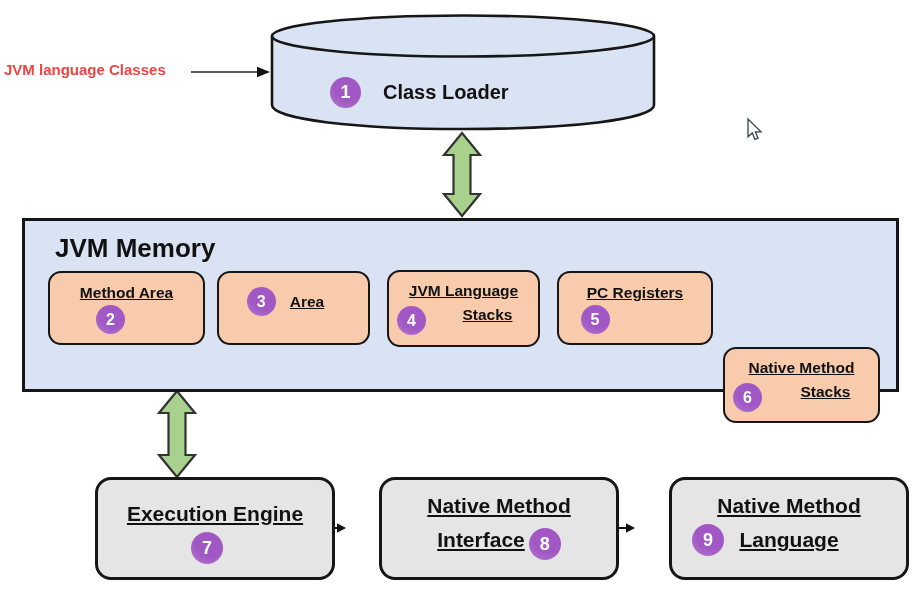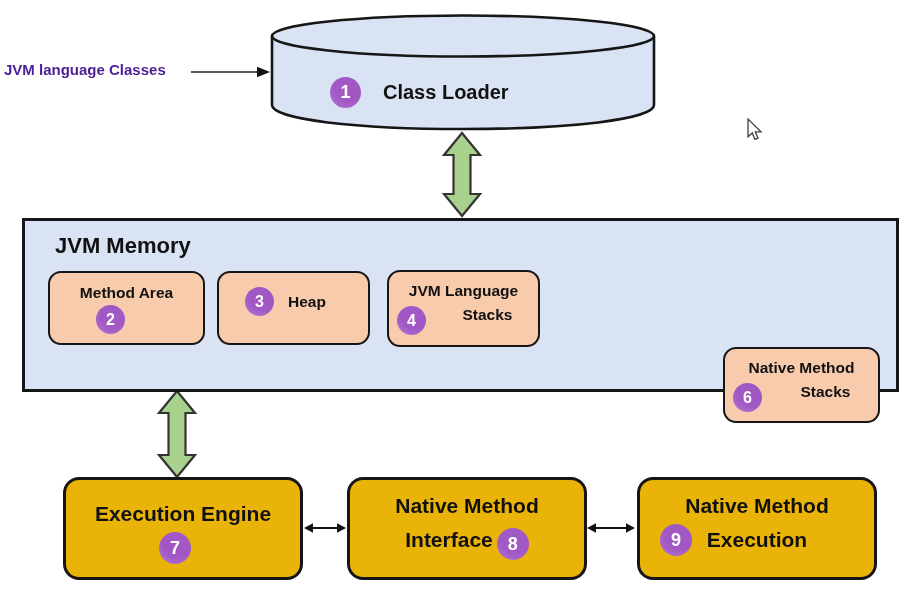--- a/index.html
+++ b/index.html
@@ -5,26 +5,26 @@
   html,body{margin:0;padding:0;background:#fff;}
   .canvas{
     position:relative;
     width:913px;height:596px;
     background:#ffffff;
     font-family:"Liberation Sans", sans-serif;
     color:#111;
     overflow:hidden;
   }
   .layer{position:absolute;left:0;top:0;}
-  .lbl{font-weight:bold;}
+  .lbl{font-weight:bold;text-decoration:underline;}
 
   
   .input-label{
     position:absolute;left:4px;top:61px;
-    font-size:15px;font-weight:bold;color:#4c1d95;
+    font-size:15px;font-weight:bold;color:#ef4444;
   }
 
   
   .cyl-content{
     position:absolute;left:330px;top:77px;
     display:flex;align-items:center;gap:22px;
   }
   .cyl-content .title{font-size:20px;font-weight:bold;}
 
   
@@ -39,21 +39,21 @@
   .badge-lg{width:32px;height:32px;font-size:18px;}
 
   
   .memory{
     position:absolute;left:22px;top:218px;width:877px;height:174px;
     background:#dae3f3;border:3px solid #161616;
     box-sizing:border-box;
   }
   .memory-title{
     position:absolute;left:30px;top:12px;
-    font-size:22px;font-weight:bold;
+    font-size:26px;font-weight:bold;
   }
 
   
   .obox{
     position:absolute;
     background:#f8cbad;
     border:2.6px solid #161616;
     border-radius:13px;
     box-sizing:border-box;
     font-weight:bold;color:#111;
@@ -72,24 +72,25 @@
   .c-method .badge{margin-top:3px;transform:translateX(-16px);}
   .c-pc .badge{margin-top:3px;transform:translateX(-40px);}
   .c-heap .row{transform:translateX(-8px);gap:14px;margin-top:4px;}
   .two-line{position:relative;text-align:center;line-height:19px;}
   .two-line .l2{margin-top:5px;padding-left:48px;}
   .abs-badge{position:absolute;left:8px;top:34px;}
 
   
   .bbox{
     position:absolute;top:477px;width:240px;height:103px;
-    background:#eab308;border:3px solid #161616;border-radius:16px;
+    background:#e5e5e5;border:3px solid #161616;border-radius:16px;
     box-sizing:border-box;
     font-weight:bold;color:#111;font-size:21px;
     text-align:center;
+    margin-left:32px;
   }
   .b-ee{left:63px;padding-top:22px;}
   .b-nmi{left:347px;padding-top:14px;}
   .b-nml{left:637px;padding-top:14px;}
   .b-ee .badge{margin-top:6px;transform:translateX(-8px);}
   .b-nmi .row{margin-top:2px;gap:4px;}
   .b-nmi .badge{margin-top:8px;}
   .b-nml .l2wrap{position:relative;margin-top:6px;height:34px;}
   .b-nml .abs-badge9{position:absolute;left:20px;top:0px;}
   .b-nml .l2text{line-height:32px;}
@@ -141,30 +142,34 @@
     <div class="memory-title">JVM Memory</div>
 
     <div class="obox col c-method">
       <div class="lbl">Method Area</div>
       <div class="badge badge-sm">2</div>
     </div>
 
     <div class="obox c-heap">
       <div class="row">
         <div class="badge badge-sm">3</div>
-        <div class="lbl">Heap</div>
+        <div class="lbl">Area</div>
       </div>
     </div>
 
     <div class="obox two-line c-jls">
       <div class="lbl">JVM Language</div>
       <div class="lbl l2">Stacks</div>
       <div class="badge badge-sm abs-badge">4</div>
     </div>
 
+    <div class="obox col c-pc">
+      <div class="lbl">PC Registers</div>
+      <div class="badge badge-sm">5</div>
+    </div>
 
     <div class="obox two-line c-nms">
       <div class="lbl">Native Method</div>
       <div class="lbl l2">Stacks</div>
       <div class="badge badge-sm abs-badge">6</div>
     </div>
   </div>
 
   <div class="bbox col b-ee">
     <div class="lbl">Execution Engine</div>
@@ -176,17 +181,17 @@
     <div class="row">
       <div class="lbl">Interface</div>
       <div class="badge badge-lg">8</div>
     </div>
   </div>
 
   <div class="bbox b-nml">
     <div class="lbl">Native Method</div>
     <div class="l2wrap">
       <div class="badge badge-lg abs-badge9">9</div>
-      <div class="lbl l2text">Execution</div>
+      <div class="lbl l2text">Language</div>
     </div>
   </div>
 
 </div>
 
 </body></html>

